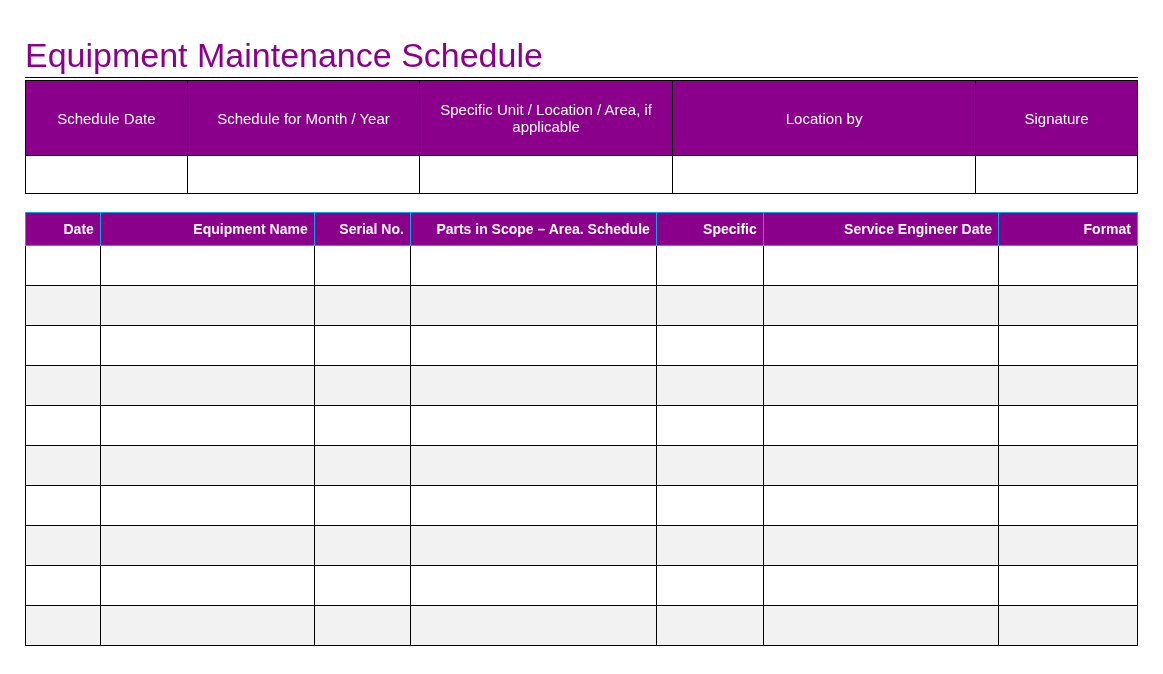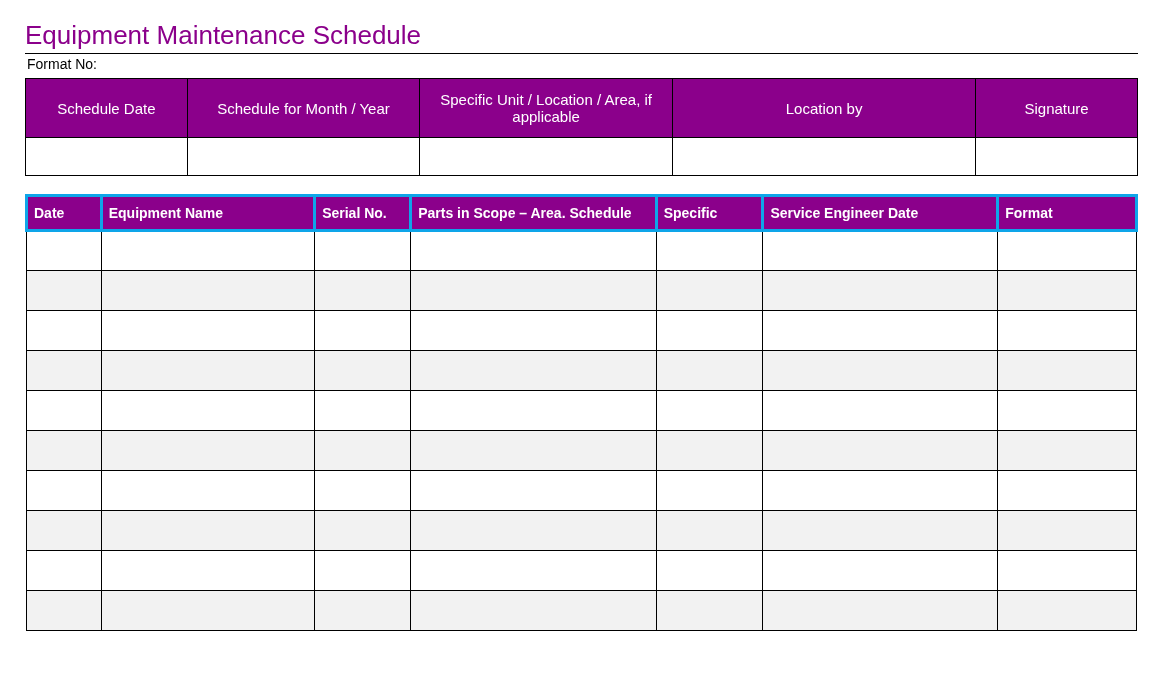--- a/index.html
+++ b/index.html
@@ -7,65 +7,65 @@
     margin: 0;
     padding: 0;
     font-family: Arial, Helvetica, sans-serif;
     background: #ffffff;
     width: 1163px;
   }
   .page {
     padding: 20px 25px;
   }
   .title {
-    font-size: 26px;
+    font-size: 34px;
     color: #8b008b;
     font-weight: 400;
-    margin: 0 0 2px 0;
+    margin: 16px 0 2px 0;
   }
   .hr {
     border: none;
     border-top: 1px solid #000;
     margin: 0 0 2px 0;
   }
   .format-no {
     font-size: 14px;
     color: #000;
     margin: 0 0 6px 2px;
   }
   table {
     border-collapse: collapse;
     width: 100%;
   }
   .header-table th {
     background: #8b008b;
     color: #ffffff;
     font-weight: 400;
     font-size: 15px;
-    padding: 12px 6px;
+    padding: 20px 6px;
     border: 1px solid #000;
     text-align: center;
     vertical-align: middle;
   }
   .header-table td {
     border: 1px solid #000;
     height: 38px;
     background: #ffffff;
   }
   .gap {
     height: 18px;
   }
   .main-table th {
     background: #8b008b;
     color: #ffffff;
     font-weight: 700;
     font-size: 14px;
     padding: 8px 6px;
-    border: 3px solid #0ea5e9;
-    text-align: left;
+    border: 1px solid #0ea5e9;
+    text-align: right;
     vertical-align: middle;
   }
   .main-table td {
     border: 1px solid #000;
     height: 40px;
   }
   .main-table tbody tr:nth-child(odd) td {
     background: #ffffff;
   }
   .main-table tbody tr:nth-child(even) td {
@@ -86,21 +86,20 @@
   .mt-c6 { width: 220px; }
   .mt-c7 { width: 130px; }
 </style>
 </head>
 <body>
 
 <div class="page">
 
   <h1 class="title">Equipment Maintenance Schedule</h1>
   <hr class="hr">
-  <div class="format-no">Format No:</div>
 
   <table class="header-table">
     <colgroup>
       <col class="ht-c1">
         <col class="ht-c2">
         <col class="ht-c3">
         <col class="ht-c4">
         <col class="ht-c5">
     </colgroup>
     <thead>

